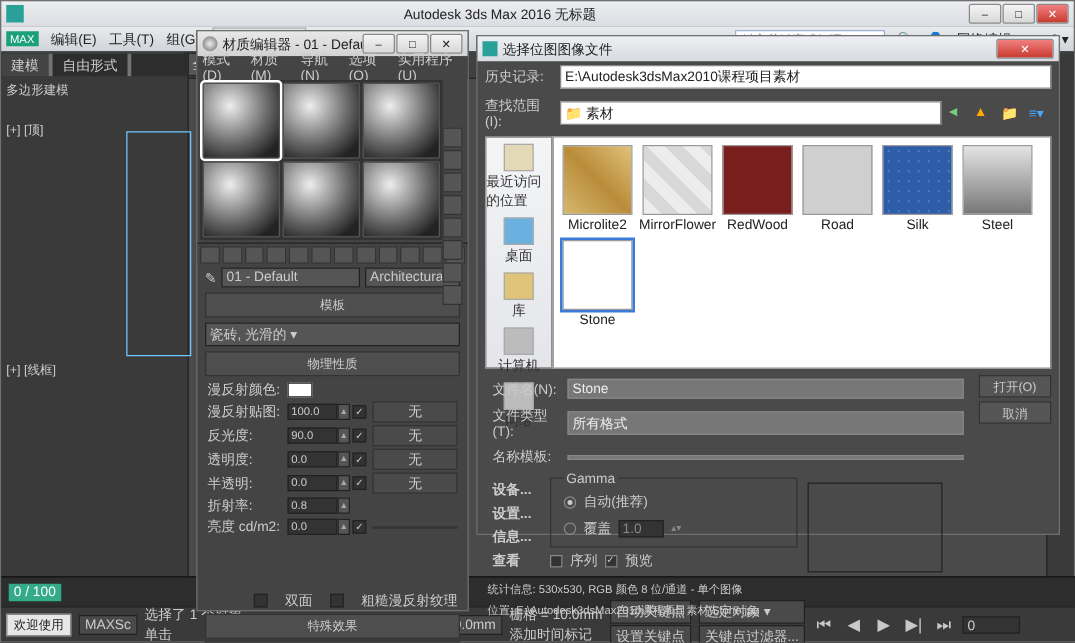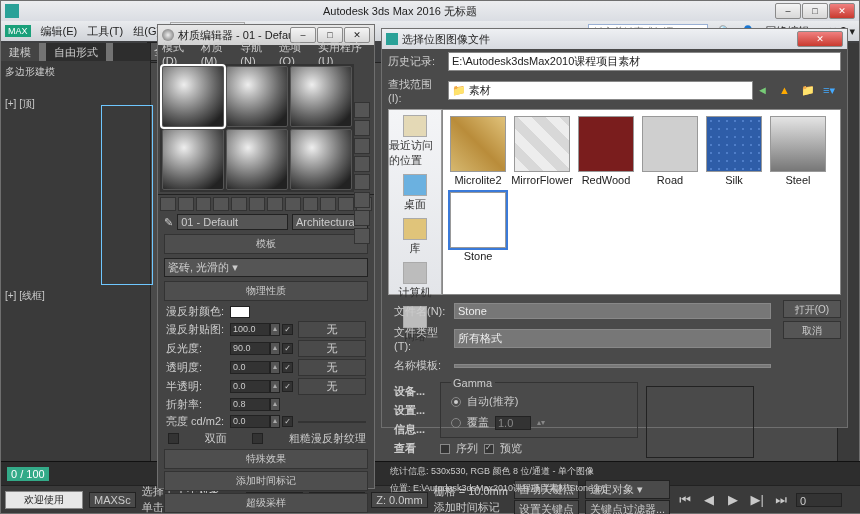--- a/index.html
+++ b/index.html
@@ -15,21 +15,21 @@
 #app{left:0;top:0;width:860px;height:514px;background:#4a4a4a;}
 .menubar{height:20px;background:linear-gradient(#e9ebee,#d0d3d8);display:flex;align-items:center;padding:0 4px;gap:10px;color:#222;}
 .menubar .search{margin-left:auto;background:#fff;border:1px solid #9ab0d4;width:120px;height:15px;color:#888;padding:0 3px;font-style:italic;font-size:10px;}
 .menubar .btnlink{color:#222;}
 .toolbar{height:22px;background:#3f4042;border-bottom:1px solid #222;display:flex;align-items:center;padding:0 6px;gap:10px;}
 .ticon{width:18px;height:18px;display:flex;align-items:center;justify-content:center;color:#c9c9c9;font-size:13px;}
 .toolbar .sel{background:#555;border:1px solid #222;padding:1px 6px;color:#ccc;font-size:10px;}
 .sidepanel{position:absolute;right:0;top:42px;width:22px;height:420px;background:#3a3a3a;border-left:1px solid #222;}
 .leftpanel{position:absolute;left:0;top:42px;width:150px;height:420px;background:#3a3a3a;border-right:1px solid #222;}
 .tabstrip{height:18px;background:#2d2d2d;display:flex;color:#ccc;font-size:10px;}
-.tabstrip span{padding:2px 8px;border-right:7px solid #737373;}
+.tabstrip span{padding:2px 8px;border-right:3px solid #737373;}
 .tabstrip .act{background:#444;}
 .modtype{padding:4px;color:#ccc;font-size:10px;}
 .rect{position:absolute;left:100px;top:62px;width:52px;height:180px;border:1px solid #6fc7ff;}
 .timeline{position:absolute;left:0;bottom:28px;width:860px;height:24px;background:#2d2d2d;border-top:1px solid #111;display:flex;align-items:center;color:#999;font-size:9px;padding:0 6px;gap:6px;}
 .status{position:absolute;left:0;bottom:0;width:860px;height:28px;background:#3a3a3a;border-top:1px solid #222;display:flex;align-items:center;color:#ccc;font-size:10px;padding:0 4px;gap:6px;}
 .status .grp{background:#4a4a4a;border:1px solid #222;padding:1px 4px;white-space:nowrap;}
 .status .ed{background:#333;border:1px solid #222;padding:1px 3px;color:#ccc;width:46px;height:14px;display:inline-block;}
 
 
 #medit{left:157px;top:24px;width:218px;height:465px;background:#444;z-index:20;}
@@ -86,21 +86,21 @@
 .radio{width:10px;height:10px;border:1px solid #888;border-radius:50%;}
 .radio.on::after{content:"";display:block;width:4px;height:4px;background:#ccc;border-radius:50%;margin:2px auto;}
 .cb{width:10px;height:10px;border:1px solid #888;background:#333;}
 .cb.on::after{content:"✓";font-size:8px;color:#ccc;display:block;margin-top:-2px;}
 .devcol{position:absolute;left:6px;width:48px;color:#ccc;font-size:10px;}
 .devcol div{padding:2px 0;font-weight:bold;}
 .preview{width:108px;height:72px;border:1px solid #222;margin-top:4px;}
 .preview .t.stone{width:100%;height:100%;}
 .stats{color:#ccc;font-size:9px;padding:2px 8px;}
 .slider{position:absolute;left:82px;bottom:34px;width:670px;height:14px;background:#2f2f2f;border:1px solid #111;}
-.badge{background:#e7e7e7;border:1px solid #888;color:#222;padding:1px 18px;font-size:10px;}
+.badge{background:#e7e7e7;border:1px solid #888;color:#222;padding:1px 5px;font-size:10px;}
 </style>
 </head>
 <body>
 
 <div id="app" class="win">
   <div class="titlebar">
     <span style="width:14px;height:14px;background:#2aa198;margin-right:6px;"></span>
     <span class="ttl">Autodesk 3ds Max 2016   无标题</span>
     <div class="wbtns">
       <div class="wbtn">–</div>
@@ -283,21 +283,21 @@
       <span class="num">0.8</span>
       <span class="sp">▴</span>
     </div>
   <div class="param">
       <span class="lbl">亮度 cd/m2:</span>
       <span class="num">0.0</span>
       <span class="sp">▴</span>
       <span class="ck">✓</span>
       <span class="none" style="background:linear-gradient(90deg,#222,#ffa500);"></span>
     </div>
-  <div class="param" style="justify-content:space-between;gap:12px;">
+  <div class="param" style="justify-content:flex-end;gap:12px;margin-top:42px;">
       <span class="ck"></span>
       <span>双面</span>
       <span class="ck"></span>
       <span>粗糙漫反射纹理</span>
     </div>
 
   <div class="sect">特殊效果</div>
   <div class="sect">添加时间标记</div>
   <div class="sect">超级采样</div>
 

